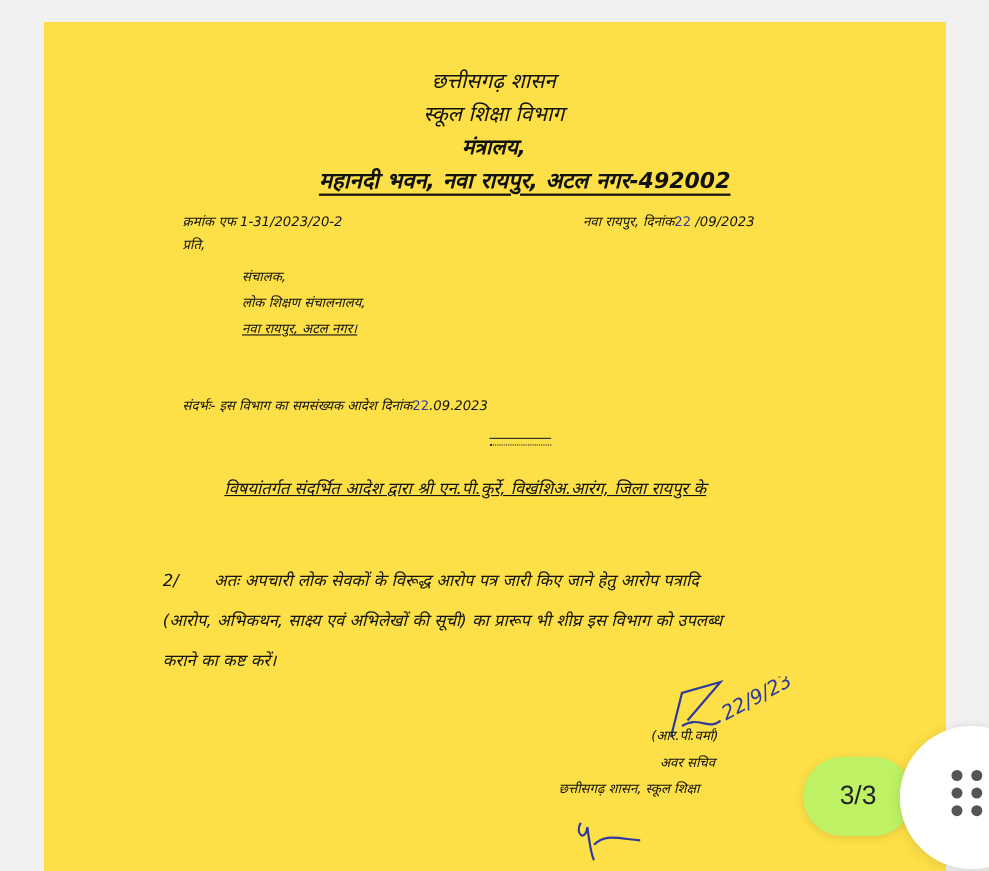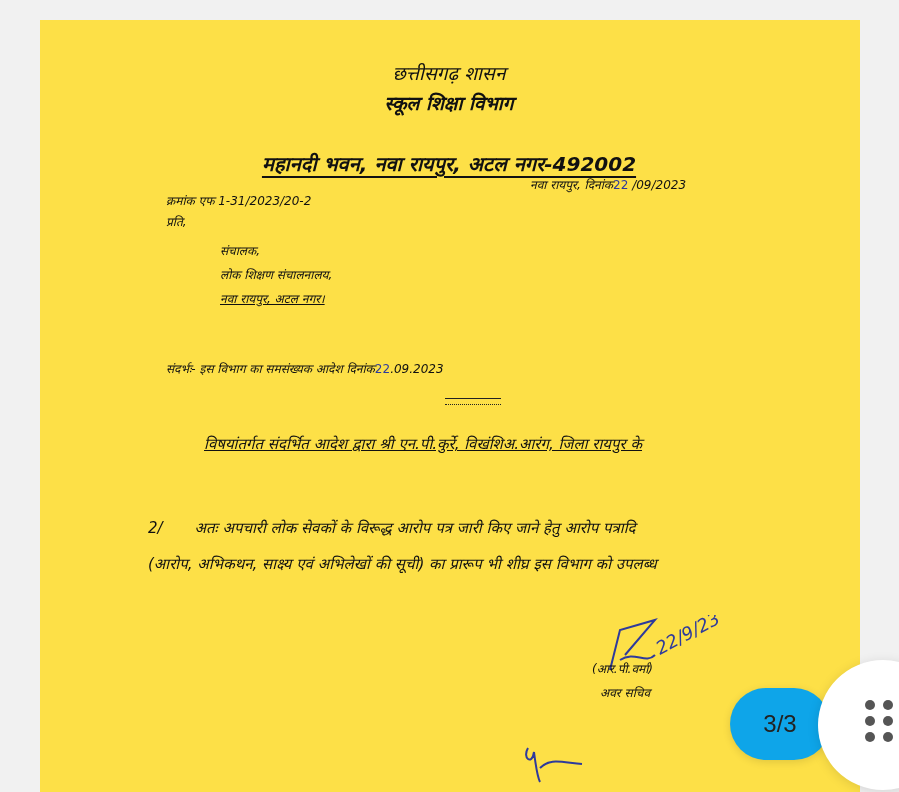--- a/index.html
+++ b/index.html
@@ -13,44 +13,44 @@
     position:absolute; left:40px; top:0; width:820px; height:792px;
     background:#fde047;
     margin-top:20px;
   }
   .doc {
     position:absolute; left:0; top:0; width:100%; height:100%;
     font-style:italic;
   }
   .hdr { position:absolute; left:0; width:818px; text-align:center; font-size:19px; }
   .hdr1 { top:40px; }
-  .hdr2 { top:70px; font-weight:bold; }
+  .hdr2 { top:70px; font-weight:normal; }
   .hdr3 { top:100px; font-weight:bold; }
-  .hdr4 { top:130px; font-weight:bold; font-size:20px; }
+  .hdr4 { top:130px; font-weight:bold; font-size:20px;padding-left:28px; }
   .hdr4 span { text-decoration:underline; text-underline-offset:5px; }
   .t { position:absolute; font-size:12px; white-space:nowrap; }
   .b { font-weight:normal; }
   .hw { color:#2e3a9c; font-style:normal; font-family:"DejaVu Sans", sans-serif; }
   .rule {
     position:absolute; left:405px; top:378px; width:56px; height:0;
     border-top:1.5px solid #222;
   }
   .rule2 {
     position:absolute; left:405px; top:384px; width:56px; height:0;
     border-top:1.5px dotted #222;
   }
   .para { position:absolute; left:108px; width:660px; font-size:15px; line-height:36px; }
   .justify { text-align:justify; text-align-last:auto;text-decoration:underline; }
   .sig-scribble {
     position:absolute; left:560px; top:595px; width:130px; height:60px;
   }
   .initial-scribble { position:absolute; left:480px; top:718px; width:70px; height:48px; }
   .page-pill {
     position:absolute; left:730px; top:688px; width:100px; height:72px;
-    background:#0ea5e9; border-radius:36px;
+    background:#bef264; border-radius:36px;
     box-shadow:0 2px 8px rgba(0,0,0,0.12);
     display:flex; align-items:center; justify-content:center;
     font-size:24px; font-style:normal; color:#222;
     font-family:"Liberation Sans", sans-serif;
   }
   .fab {
     position:absolute; left:818px; top:660px; width:130px; height:130px;
     border-radius:50%; background:#ffffff;
     box-shadow:0 2px 12px rgba(0,0,0,0.12);
   }
@@ -61,24 +61,25 @@
   .dots i { display:block; width:10px; height:10px; border-radius:50%; background:#555; }
 </style>
 </head>
 <body>
 
 <div class="page">
   <div class="doc">
 
     <div class="hdr hdr1">छत्तीसगढ़ शासन</div>
     <div class="hdr hdr2">स्कूल शिक्षा विभाग</div>
+    <div class="hdr hdr3">मंत्रालय,</div>
     <div class="hdr hdr4"><span>महानदी भवन, नवा रायपुर, अटल नगर-492002</span></div>
 
     <div class="t" style="left:126px; top:172px;">क्रमांक एफ 1-31/2023/20-2</div>
-    <div class="t" style="left:490px; top:156px;">
+    <div class="t" style="left:490px; top:172px;">
       <span>नवा रायपुर, दिनांक</span><span class="hw">22</span><span> /09/2023</span>
     </div>
     <div class="t" style="left:126px; top:193px;">प्रति,</div>
 
     <div class="t b" style="left:180px; top:222px;">संचालक,</div>
     <div class="t" style="left:180px; top:246px;">लोक शिक्षण संचालनालय,</div>
     <div class="t" style="left:180px; top:270px;text-decoration:underline;">नवा रायपुर, अटल नगर।</div>
 
     <div class="t" style="left:126px; top:340px;">
       <span>संदर्भः-</span><span> इस विभाग का समसंख्यक आदेश दिनांक</span><span class="hw">22</span><span>.09.2023</span>
@@ -87,29 +88,31 @@
     <div class="rule"></div>
     <div class="rule2"></div>
 
     <div class="para justify" style="top:406px;">
       <div style="padding-left:56px;">विषयांतर्गत संदर्भित आदेश द्वारा श्री एन.पी.कुर्रे, विखंशिअ.आरंग, जिला रायपुर के</div>
     </div>
 
     <div class="para" style="top:490px;">
       <div><span>2/</span><span style="padding-left:32px;">अतः अपचारी लोक सेवकों के विरूद्ध आरोप पत्र जारी किए जाने हेतु आरोप पत्रादि</span></div>
       <div>(आरोप, अभिकथन, साक्ष्य एवं अभिलेखों की सूची) का प्रारूप भी शीघ्र इस विभाग को उपलब्ध</div>
+      <div>कराने का कष्ट करें।</div>
     </div>
 
     <svg class="sig-scribble" viewBox="0 0 130 60">
       <path d="M10 55 L20 15 L55 5 L25 40 M20 45 C35 35 45 50 55 40" stroke="#2e3a9c" stroke-width="2" fill="none"></path>
       <text x="60" y="40" fill="#2e3a9c" font-size="18" font-family="DejaVu Sans, sans-serif" transform="rotate(-28 60 40)">22/9/23</text>
     </svg>
 
     <div class="t" style="left:552px; top:640px;">(आर.पी.वर्मा)</div>
     <div class="t" style="left:560px; top:664px;">अवर सचिव</div>
+    <div class="t" style="left:468px; top:688px;">छत्तीसगढ़ शासन, स्कूल शिक्षा</div>
 
     <svg class="initial-scribble" viewBox="0 0 70 48">
       <path d="M8 10 C2 20 12 28 14 14 C16 30 18 40 20 44 M20 30 C30 20 40 24 62 26" stroke="#2e3a9c" stroke-width="2" fill="none"></path>
     </svg>
   </div>
 </div>
 
 <div class="page-pill">3/3</div>
 
 <div class="fab">

